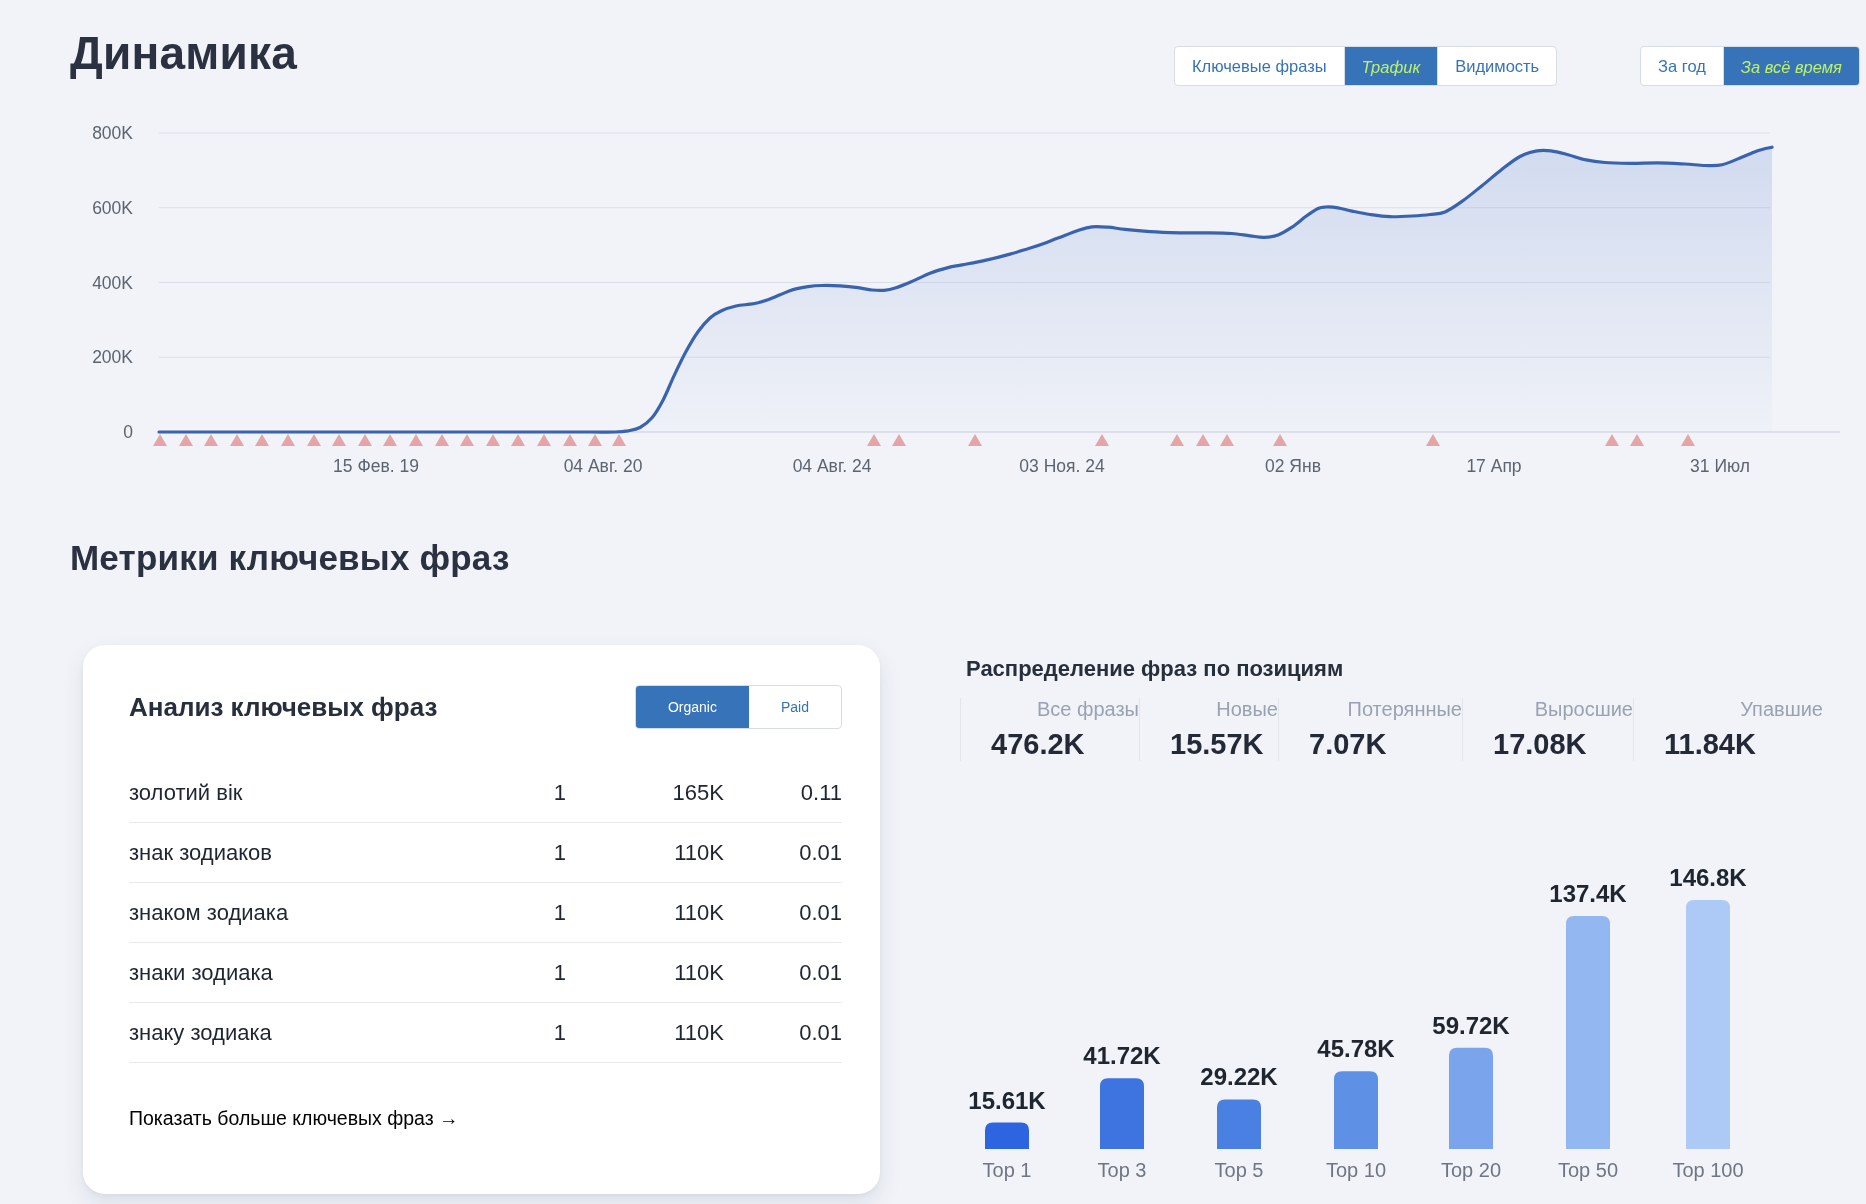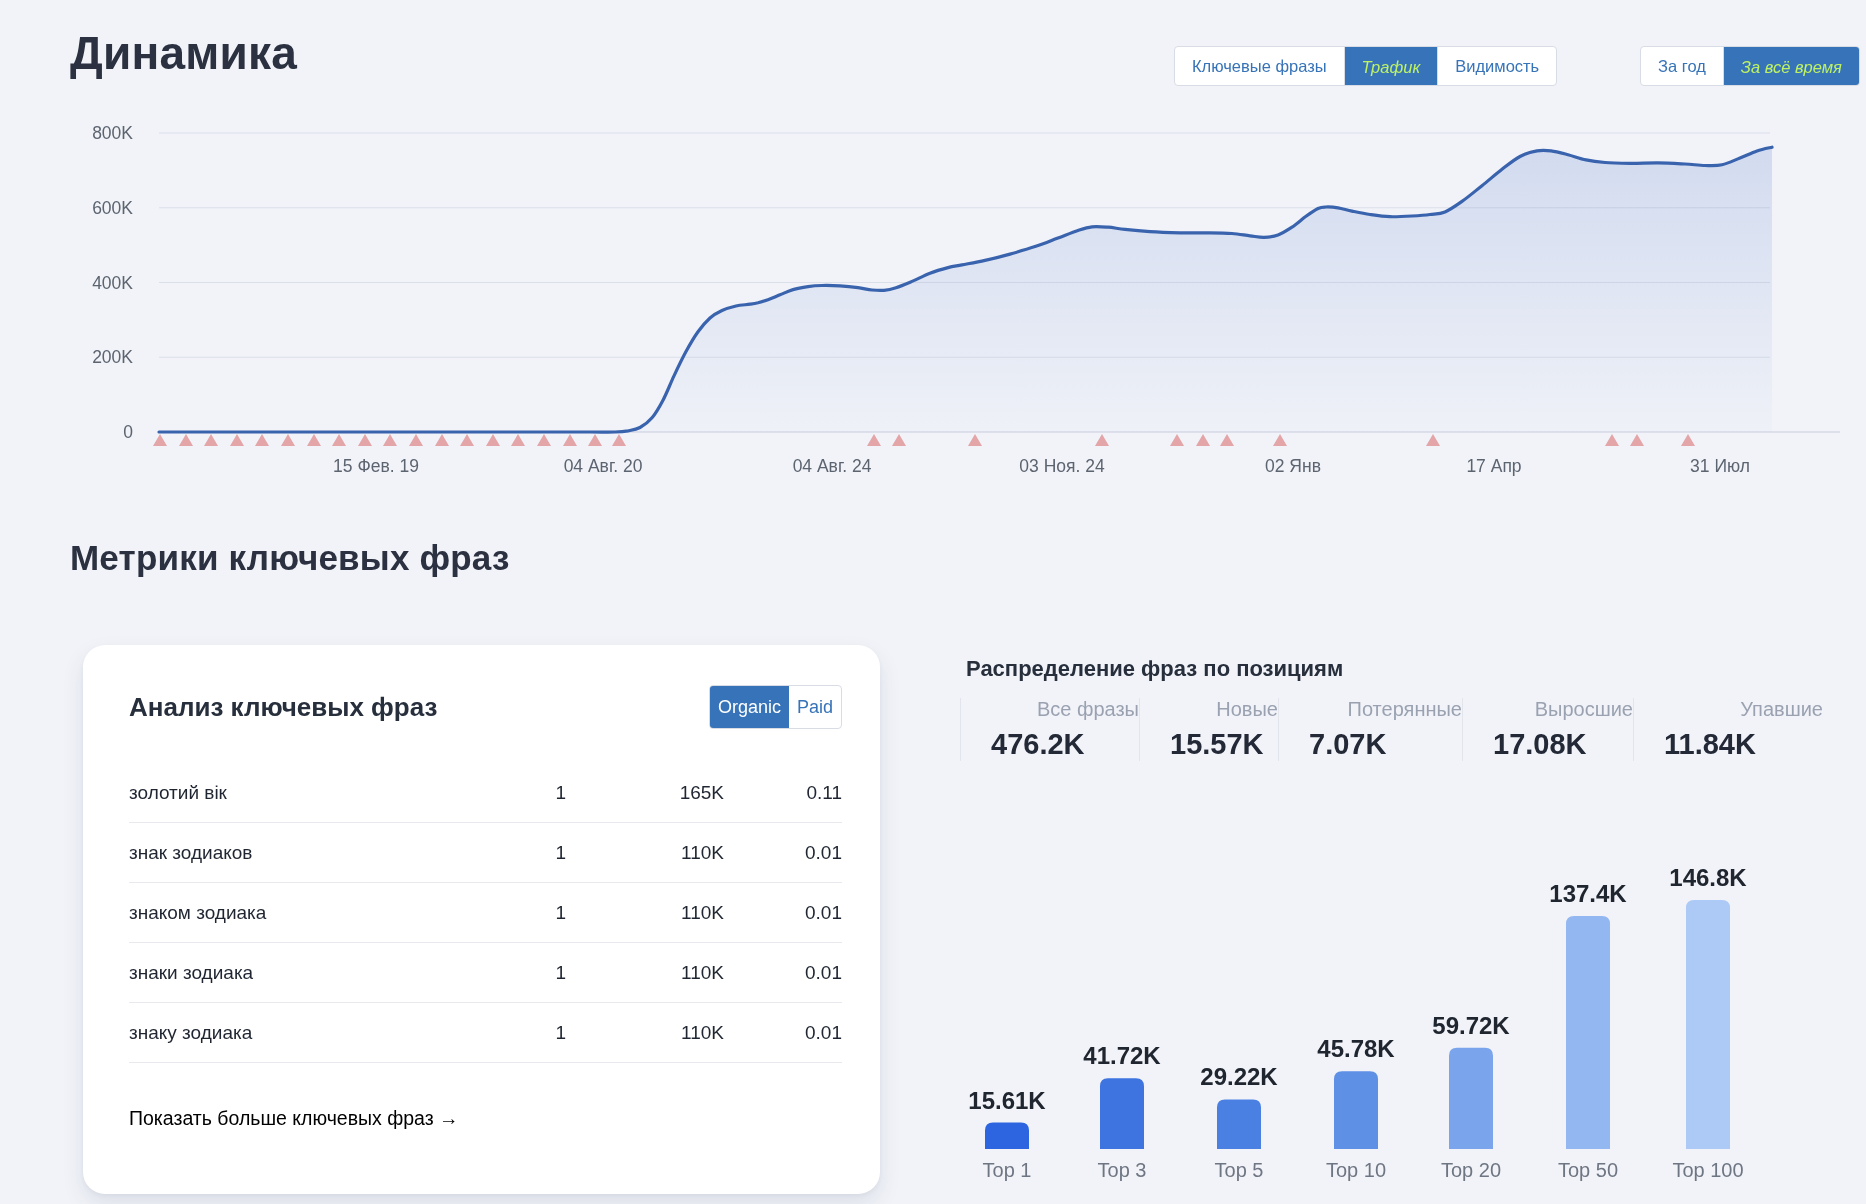--- a/index.html
+++ b/index.html
@@ -24,24 +24,24 @@
   #line-chart{position:absolute;left:0;top:0;width:1866px;height:500px;}
   #bar-chart{position:absolute;left:960px;top:852px;width:900px;height:345px;}
 
   
   .card{position:absolute;left:83px;top:645px;width:797px;height:549px;background:#fff;border-radius:22px;
         box-shadow:0 10px 22px rgba(45,62,95,.10), 0 2px 4px rgba(45,62,95,.05);
         box-sizing:border-box;padding:40px 38px 0 46px;}
   .card-header{display:flex;justify-content:space-between;align-items:center;}
   .card-title{font-size:26px;font-weight:600;color:#272e3c;}
   .toggle{display:flex;height:44px;border:1px solid #d8dce4;border-radius:4px;overflow:hidden;background:#fff;box-sizing:border-box;}
-  .toggle-opt{line-height:42px;padding:0 8px;font-size:18px;color:#3673b8;cursor:pointer;}
+  .toggle-opt{line-height:42px;padding:0 32px;font-size:14px;color:#3673b8;cursor:pointer;}
   .toggle-opt.active{background:#3673b8;color:#fff;}
   .kw-table{margin-top:34px;}
-  .kw-row{display:flex;align-items:center;height:59px;border-bottom:1px solid #e7e9ef;font-size:19px;color:#1f2631;}
+  .kw-row{display:flex;align-items:center;height:59px;border-bottom:1px solid #e7e9ef;font-size:22px;color:#1f2631;}
   .kw-row.header{height:44px;font-size:17.5px;color:#98a0af;}
   .col-phrase{flex:1;text-align:left;}
   .col-pos{width:95px;text-align:right;}
   .col-freq{width:158px;text-align:right;}
   .col-cpc{width:118px;text-align:right;}
   .more-link{display:inline-block;margin-top:44px;font-size:19.5px;color:#000000;cursor:pointer;text-decoration:none;}
 
   
   .dist-title{position:absolute;left:962px;top:652px;margin:4px;font-size:22px;font-weight:600;color:#272e3c;}
   .stats{position:absolute;left:960px;top:698px;display:flex;}

